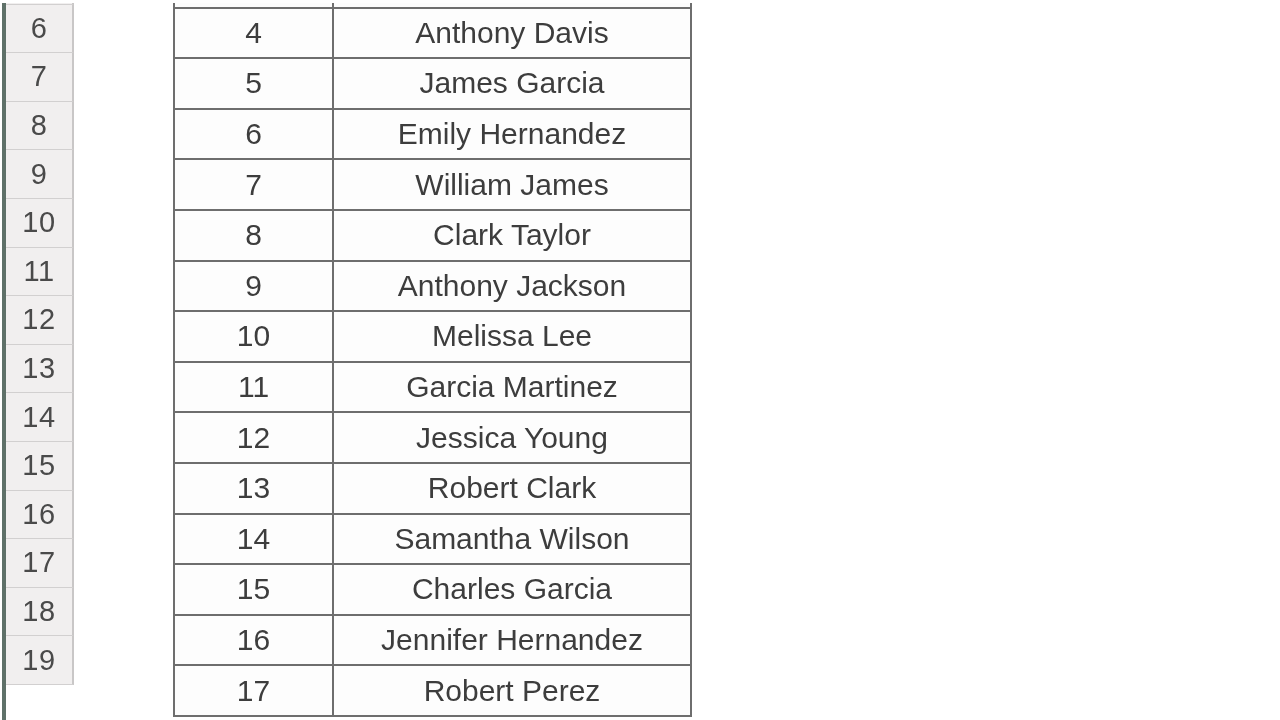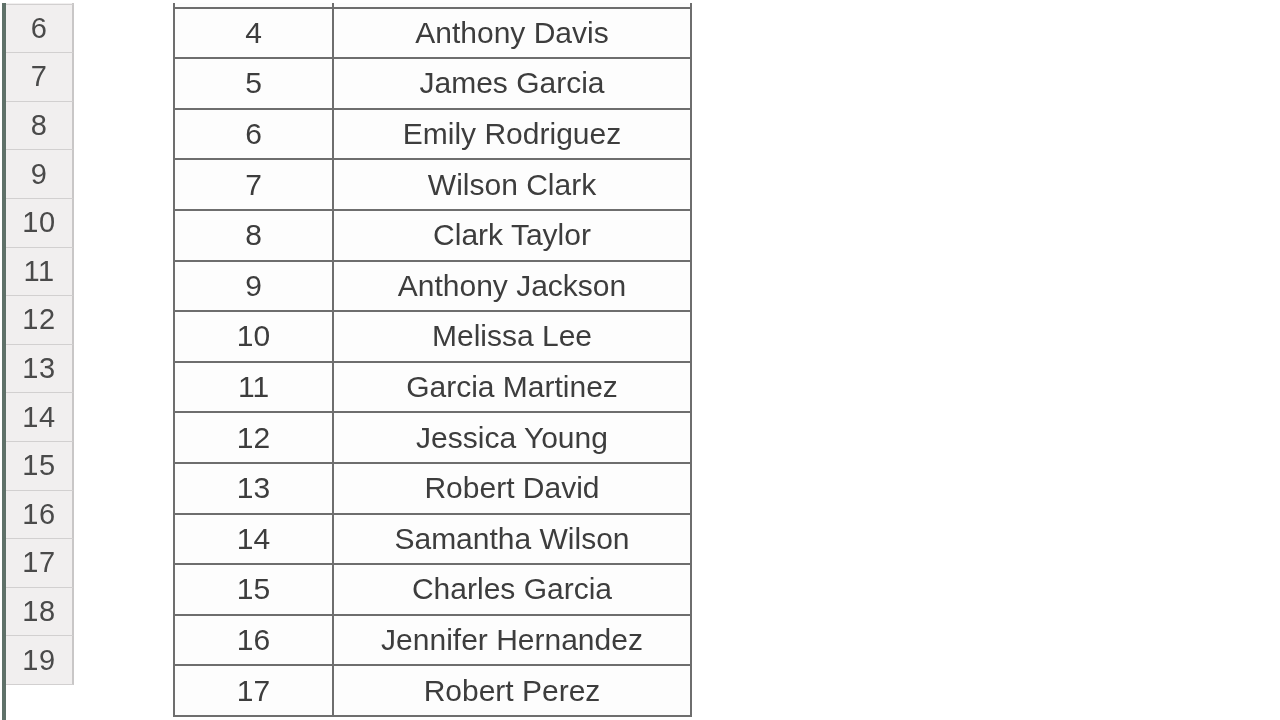--- a/index.html
+++ b/index.html
@@ -138,25 +138,25 @@
           <tr>
             <td class="col-id">4</td>
             <td class="col-name">Anthony Davis</td>
           </tr>
           <tr>
             <td class="col-id">5</td>
             <td class="col-name">James Garcia</td>
           </tr>
           <tr>
             <td class="col-id">6</td>
-            <td class="col-name">Emily Rodriguez</td>
+            <td class="col-name">Emily Hernandez</td>
           </tr>
           <tr>
             <td class="col-id">7</td>
-            <td class="col-name">Wilson Clark</td>
+            <td class="col-name">William James</td>
           </tr>
           <tr>
             <td class="col-id">8</td>
             <td class="col-name">Clark Taylor</td>
           </tr>
           <tr>
             <td class="col-id">9</td>
             <td class="col-name">Anthony Jackson</td>
           </tr>
           <tr>
@@ -166,21 +166,21 @@
           <tr>
             <td class="col-id">11</td>
             <td class="col-name">Garcia Martinez</td>
           </tr>
           <tr>
             <td class="col-id">12</td>
             <td class="col-name">Jessica Young</td>
           </tr>
           <tr>
             <td class="col-id">13</td>
-            <td class="col-name">Robert David</td>
+            <td class="col-name">Robert Clark</td>
           </tr>
           <tr>
             <td class="col-id">14</td>
             <td class="col-name">Samantha Wilson</td>
           </tr>
           <tr>
             <td class="col-id">15</td>
             <td class="col-name">Charles Garcia</td>
           </tr>
           <tr>

